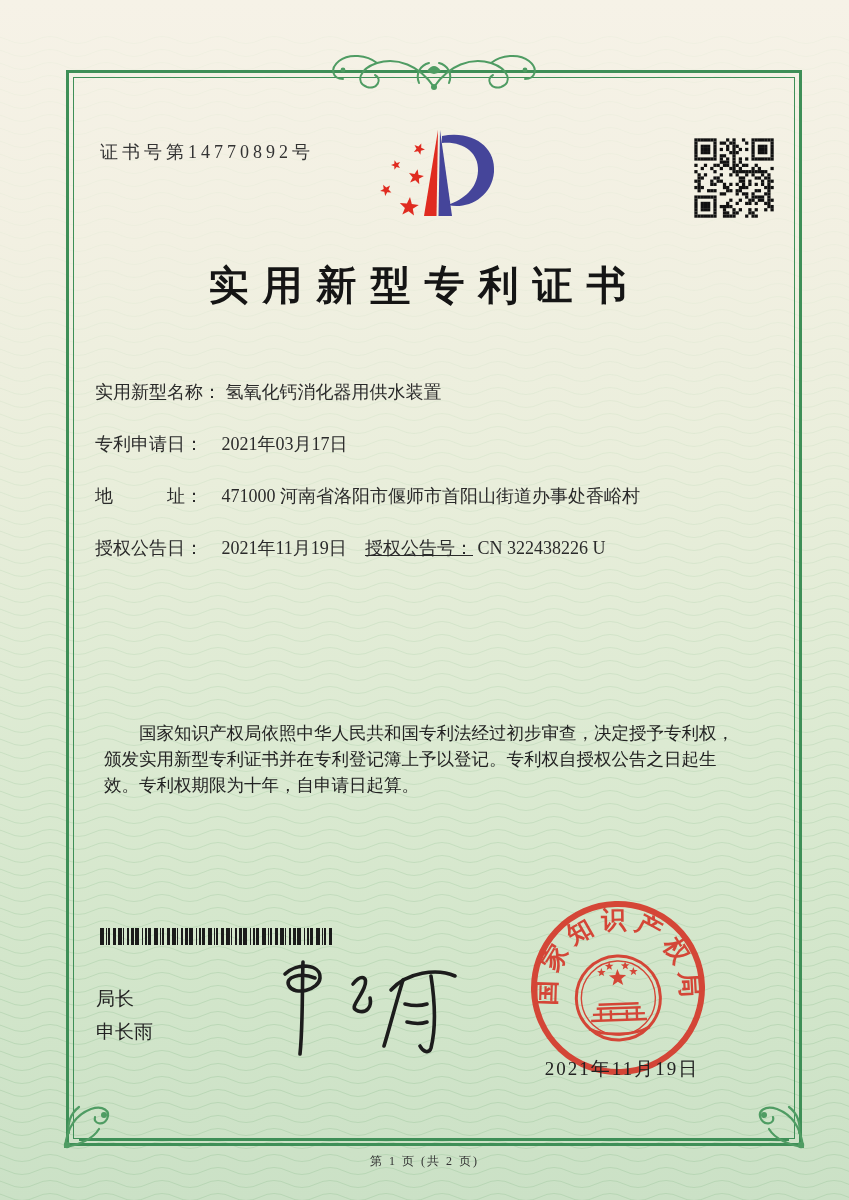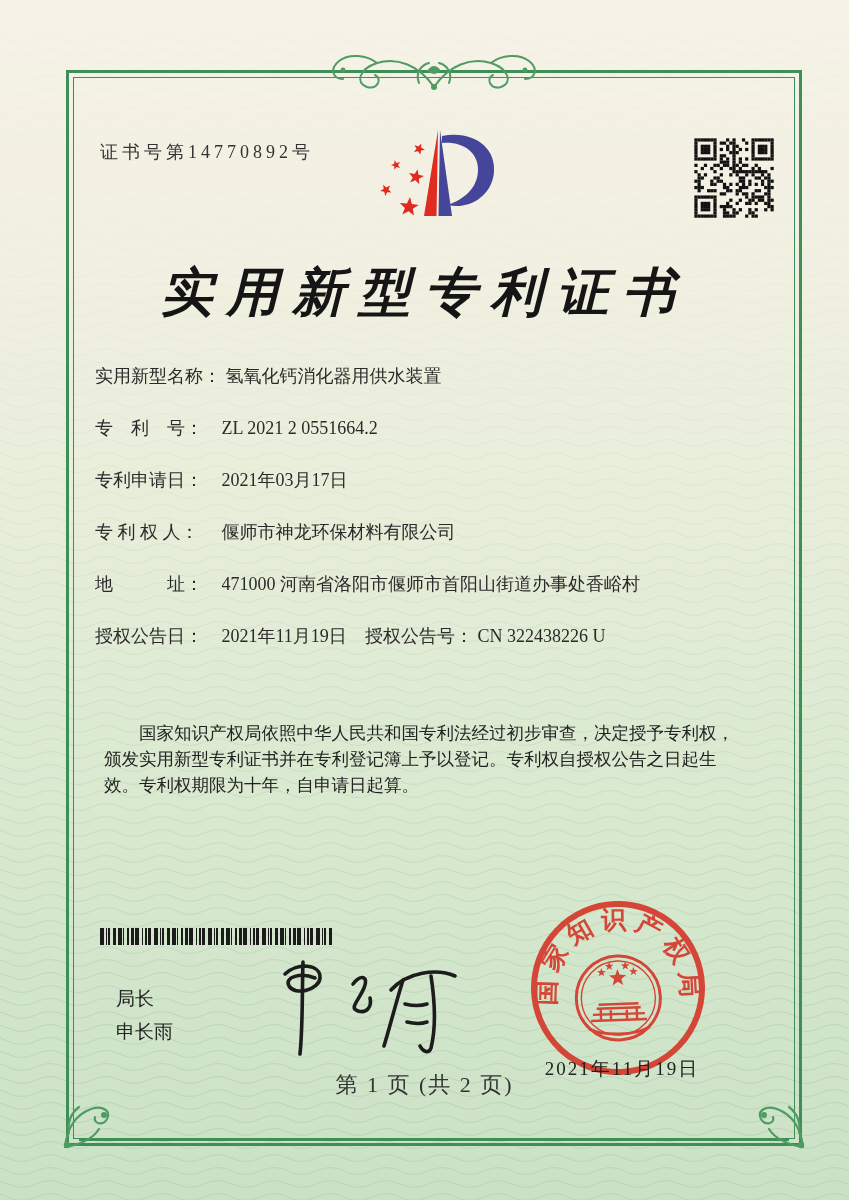--- a/index.html
+++ b/index.html
@@ -21,43 +21,43 @@
   .frame-bottom-band{
     position:absolute;left:10px;right:10px;bottom:2px;height:3px;background:#3e8f57;
   }
   .cert-number{
     position:absolute;left:100px;top:140px;font-size:18px;letter-spacing:4px;color:#333;
   }
   .logo{position:absolute;left:372px;top:122px;}
   .qr{position:absolute;left:688px;top:132px;}
   .title{
     position:absolute;left:0;top:258px;width:849px;text-align:center;
-    font-size:52px;font-weight:bold;letter-spacing:14px;color:#151515;font-style:italic;
+    font-size:40px;font-weight:bold;letter-spacing:14px;color:#151515;
   }
   .fields{position:absolute;left:95px;top:364px;width:670px;font-size:18px;}
   .field-row{position:relative;height:52px;line-height:24px;white-space:nowrap;}
-  .field-label{display:inline-block;min-width:122px;}
+  .field-label{display:inline-block;min-width:122px;margin-top:16px;}
   .field-value{display:inline-block;}
   .pair2{position:absolute;left:270px;top:0;}
   .paragraphs{
     position:absolute;left:92px;top:708px;width:668px;
     font-size:17.5px;line-height:26px;color:#222;
   }
   .paragraphs p{margin:12px;text-indent:2em;}
   .barcode{position:absolute;left:100px;top:928px;}
-  .officer{position:absolute;left:116px;top:982px;font-size:19px;line-height:33px;color:#222;}
+  .officer{position:absolute;left:96px;top:982px;font-size:19px;line-height:33px;color:#222;}
   .signature{position:absolute;left:245px;top:948px;}
   .seal{position:absolute;left:528px;top:898px;opacity:.92;transform:rotate(-2deg);}
   .seal-date{
     position:absolute;left:532px;top:1056px;width:180px;text-align:center;
     font-size:19px;letter-spacing:2px;color:#222;
   }
   .page-number{
-    position:absolute;left:0;top:1070px;width:849px;text-align:center;
-    font-size:22px;color:#333;letter-spacing:2px;
+    position:absolute;left:0;top:1153px;width:849px;text-align:center;
+    font-size:12px;color:#333;letter-spacing:2px;
   }
   .back-note{
     position:absolute;left:0;top:1158px;width:849px;text-align:center;
     font-size:19px;color:#2b2b2b;letter-spacing:3px;
   }
   .ornament-top{position:absolute;left:50%;top:-26px;transform:translateX(-50%);}
   .corner-fl{position:absolute;bottom:-10px;}
   .corner-fl.left{left:-10px;}
   .corner-fl.right{right:-10px;transform:scaleX(-1);}
 </style>
@@ -501,40 +501,32 @@
     </svg>
 
   <div class="title">实用新型专利证书</div>
 
   <div class="fields">
     <div class="field-row">
       <span class="field-label">实用新型名称：</span>
       <span class="field-value">氢氧化钙消化器用供水装置</span>
     </div>
     <div class="field-row">
-      <span class="field-label">专　利　号：</span>
-      <span class="field-value">ZL 2021 2 0551664.2</span>
-    </div>
-    <div class="field-row">
       <span class="field-label">专利申请日：</span>
       <span class="field-value">2021年03月17日</span>
-    </div>
-    <div class="field-row">
-      <span class="field-label">专 利 权 人：</span>
-      <span class="field-value">偃师市神龙环保材料有限公司</span>
     </div>
     <div class="field-row">
       <span class="field-label">地　　　址：</span>
       <span class="field-value">471000 河南省洛阳市偃师市首阳山街道办事处香峪村</span>
     </div>
     <div class="field-row">
       <span class="field-label">授权公告日：</span>
       <span class="field-value">2021年11月19日</span>
       <span class="pair2">
-        <span class="field-label" style="min-width:0;">授权公告号：</span>
+        <span class="field-label" style="min-width:0;text-decoration:underline;">授权公告号：</span>
         <span class="field-value">CN 322438226 U</span>
       </span>
     </div>
   </div>
 
   <div class="paragraphs">
     <p>国家知识产权局依照中华人民共和国专利法经过初步审查，决定授予专利权，颁发实用新型专利证书并在专利登记簿上予以登记。专利权自授权公告之日起生效。专利权期限为十年，自申请日起算。</p>
   </div>
 
   <svg class="barcode" id="barcode" width="234" height="18">

